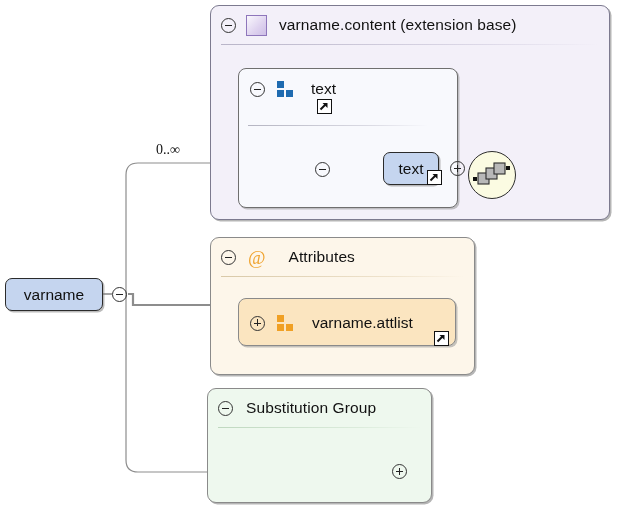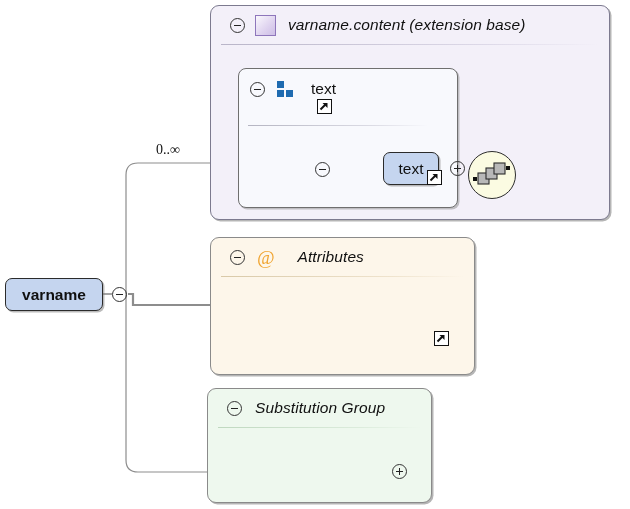--- a/index.html
+++ b/index.html
@@ -31,23 +31,22 @@
     position: absolute;
     box-sizing: border-box;
     border: 1.5px solid #7a7a7a;
     border-radius: 9px;
     box-shadow: 1.5px 1.5px 0 rgba(120,120,120,0.55);
   }
   .panel-header {
     display: flex;
     align-items: center;
     height: 38px;
-    padding-left: 19px;
-    box-sizing: border-box;
-    font-style: italic;
+    padding-left: 10px;
+    box-sizing: border-box;
   }
   .panel-title {
     font-size: 15.5px;
     color: #111111;
     white-space: nowrap;
     letter-spacing: .1px;
   }
   .panel-rule {
     height: 1px;
     margin: 0 10px 0 10px;
@@ -184,21 +183,21 @@
 
     <path d="M210,169 L258,169" stroke="#8d8d8d" stroke-width="1.2" fill="none"></path>
 
     <path d="M305,169 L314,169" stroke="#8d8d8d" stroke-width="1.6" fill="none"></path>
 
     <path d="M331,169 L384,169" stroke="#8d8d8d" stroke-width="2.2" fill="none"></path>
 
     <path d="M210,305 L235,305" stroke="#8d8d8d" stroke-width="1.4" fill="none"></path>
   </svg>
 
-  <div class="elbox" style="left:5px; top:278px; width:98px; height:33px;font-weight:bold;">
+  <div class="elbox" style="left:5px; top:278px; width:98px; height:33px;">
     <span>varname</span>
   </div>
   <div class="circ circ-free" style="left:112px; top:287px;"></div>
 
   <div class="card-label" style="left:156px; top:142px;">0..∞</div>
 
   <div class="panel" style="left:210px; top:5px; width:400px; height:215px; background:#f3f0f9; border-color:#7c7a8f;">
     <div class="panel-header">
       <div class="circ"></div>
       <div class="icon-swatch" style="margin-left:10px;"></div>
@@ -256,20 +255,31 @@
   <div class="circ plus circ-free" style="left:450px; top:161px;"></div>
 
   <div class="panel" style="left:210px; top:237px; width:265px; height:138px; background:#fdf6ea; border-color:#8a8a8a;">
     <div class="panel-header">
       <div class="circ"></div>
       <div class="icon-at" style="margin-left:12px;">@</div>
       <div class="panel-title" style="margin-left:23px;">Attributes</div>
     </div>
     <div class="panel-rule" style="background:linear-gradient(to right,#d9c9a8,#efe3cd 70%,#fdf6ea);"></div>
 
+    <div class="subbox" style="left:27px; top:60px; width:218px; height:48px; background:#fbe5c0; border-color:#8a8a8a;">
+      <div style="position:absolute; left:11px; top:15px; display:flex; align-items:center;">
+        <div class="circ plus"></div>
+        <div class="icon-group orange" style="margin-left:11px;">
+          <i class="a"></i>
+            <i class="b"></i>
+            <i class="c"></i>
+        </div>
+        <span style="font-size:15.5px; color:#111; margin-left:17px;">varname.attlist</span>
+      </div>
+    </div>
   </div>
   <div class="badge-arrow" style="left:434px; top:331px;">
     <svg width="12" height="12" viewBox="0 0 12 12">
       <path d="M2.5,9.5 L8,4" stroke="#111" stroke-width="2" fill="none"></path>
       <path d="M4.5,3 L9.5,3 L9.5,8 Z" fill="#111"></path>
     </svg>
   </div>
 
   <div class="panel" style="left:207px; top:388px; width:225px; height:115px; background:#eef8ee; border-color:#8a8a8a;">
     <div class="panel-header">

